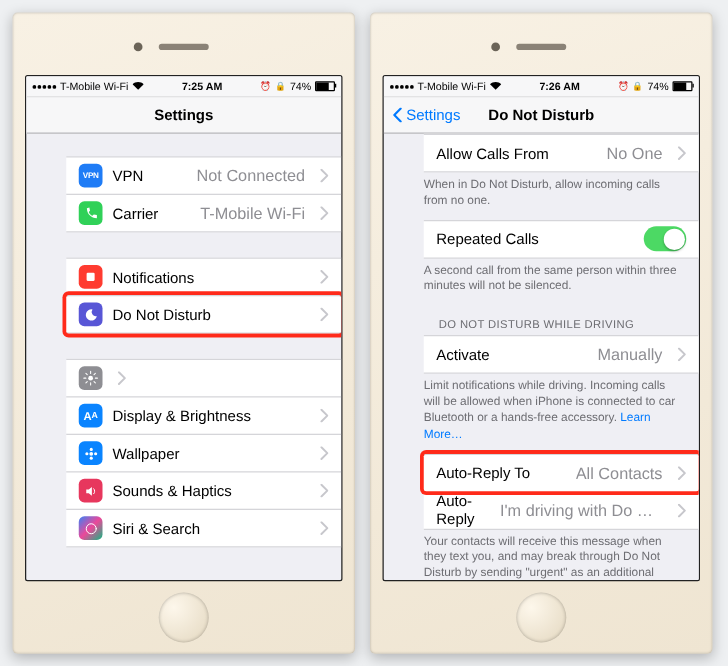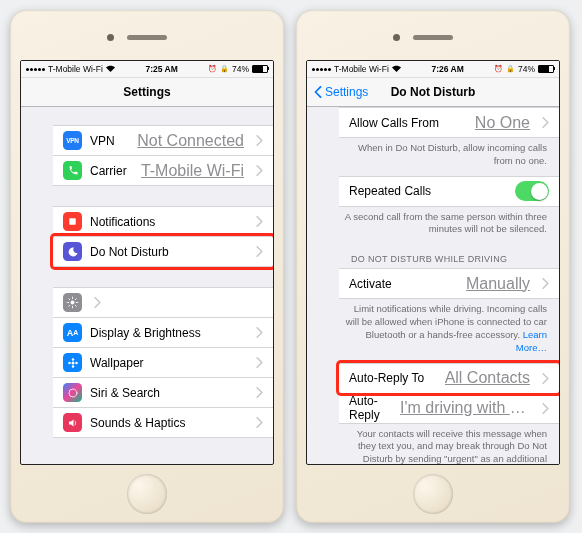--- a/index.html
+++ b/index.html
@@ -10,21 +10,21 @@
     display: flex;
     gap: 12px;
     width: 582px;
     height: 533px;
     box-sizing: border-box;
   }
   .phone {
     width: 274px;
     height: 513px;
     background: linear-gradient(160deg, #f8f1e4, #efe5d2);
-    border-radius: 16px;
+    border-radius: 4px;
     box-shadow: 0 3px 10px rgba(0,0,0,.25), inset 0 0 2px rgba(0,0,0,.3);
     position: relative;
     box-sizing: border-box;
     padding: 50px 10px 58px 10px;
   }
   .speaker {
     position: absolute;
     top: 25px; left: 50%; transform: translateX(-50%);
     width: 40px; height: 5px; border-radius: 3px;
     background: #8a8276;
@@ -103,30 +103,29 @@
     gap: 8px;
   }
   .row:last-child, .row.last { border-bottom: 0.5px solid #d5d5d9; }
   .row .icon {
     width: 19px; height: 19px; border-radius: 4.5px;
     flex: none;
     display:flex; align-items:center; justify-content:center;
     color:#fff; font-size: 11px;
   }
   .row .label { flex: 1; font-size: 12px; }
-  .row .value { color: #8e8e93; font-size: 16px; max-width: 130px; white-space: nowrap; overflow:hidden; text-overflow: ellipsis; text-decoration: underline; }
+  .row .value { color: #8e8e93; font-size: 13px; max-width: 130px; white-space: nowrap; overflow:hidden; text-overflow: ellipsis; }
   .row .chev { color:#c7c7cc; flex:none; margin-left:4px; }
   .row .chev svg { width:7px; height:11px; display:block; }
 
   .note {
     font-size: 9.5px;
     color: #6d6d72;
     padding: 4px 12px 8px 0;
     line-height: 1.35;
-    text-align: right;
   }
   .header-note {
     font-size: 9px;
     color: #6d6d72;
     padding: 10px 12px 4px 12px;
     text-transform: uppercase;
     letter-spacing: 0.3px;
   }
   .note a { color:#007aff; text-decoration:none; }
 
@@ -290,40 +289,40 @@
             </svg>
           </span>
           <span class="label">Wallpaper</span>
           <span class="chev">
             <svg viewBox="0 0 8 14">
               <path d="M1 1l6 6-6 6" stroke="#c7c7cc" stroke-width="2" fill="none" stroke-linecap="round" stroke-linejoin="round"></path>
             </svg>
           </span>
         </div>
         <div class="row">
-          <span class="icon bg-siri">
-            <svg width="12" height="12" viewBox="0 0 24 24">
-              <circle cx="12" cy="12" r="8" stroke="#fff" stroke-width="1.6" fill="none" stroke-linecap="round" stroke-linejoin="round"></circle>
-            </svg>
-          </span>
-          <span class="label">Siri &amp; Search</span>
-          <span class="chev">
-            <svg viewBox="0 0 8 14">
-              <path d="M1 1l6 6-6 6" stroke="#c7c7cc" stroke-width="2" fill="none" stroke-linecap="round" stroke-linejoin="round"></path>
-            </svg>
-          </span>
-        </div>
-        <div class="row">
           <span class="icon bg-pink">
             <svg width="12" height="12" viewBox="0 0 24 24">
               <path d="M4 9v6h4l5 4V5L8 9z" fill="#fff"></path>
               <path d="M16 8c2 2 2 6 0 8" stroke="#fff" stroke-width="1.6" fill="none" stroke-linecap="round" stroke-linejoin="round"></path>
             </svg>
           </span>
           <span class="label">Sounds &amp; Haptics</span>
+          <span class="chev">
+            <svg viewBox="0 0 8 14">
+              <path d="M1 1l6 6-6 6" stroke="#c7c7cc" stroke-width="2" fill="none" stroke-linecap="round" stroke-linejoin="round"></path>
+            </svg>
+          </span>
+        </div>
+        <div class="row">
+          <span class="icon bg-siri">
+            <svg width="12" height="12" viewBox="0 0 24 24">
+              <circle cx="12" cy="12" r="8" stroke="#fff" stroke-width="1.6" fill="none" stroke-linecap="round" stroke-linejoin="round"></circle>
+            </svg>
+          </span>
+          <span class="label">Siri &amp; Search</span>
           <span class="chev">
             <svg viewBox="0 0 8 14">
               <path d="M1 1l6 6-6 6" stroke="#c7c7cc" stroke-width="2" fill="none" stroke-linecap="round" stroke-linejoin="round"></path>
             </svg>
           </span>
         </div>
       </div>
 
   </div>
   <div class="home"></div>

